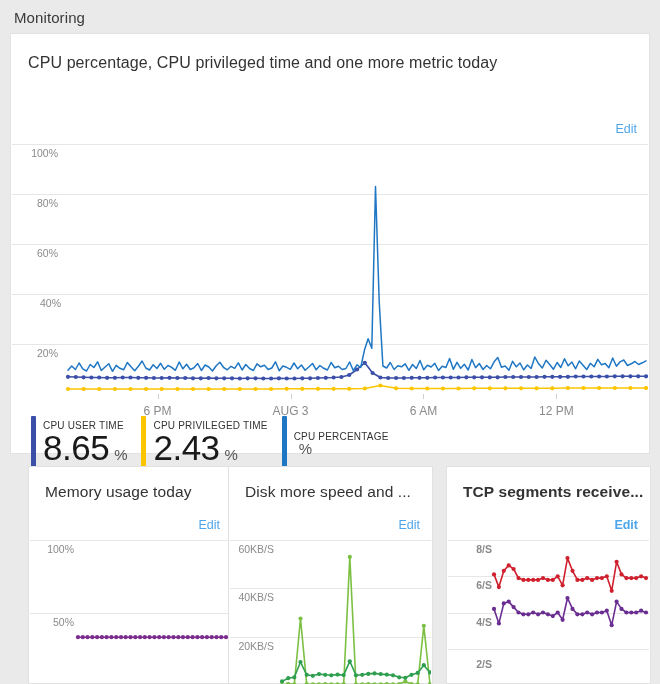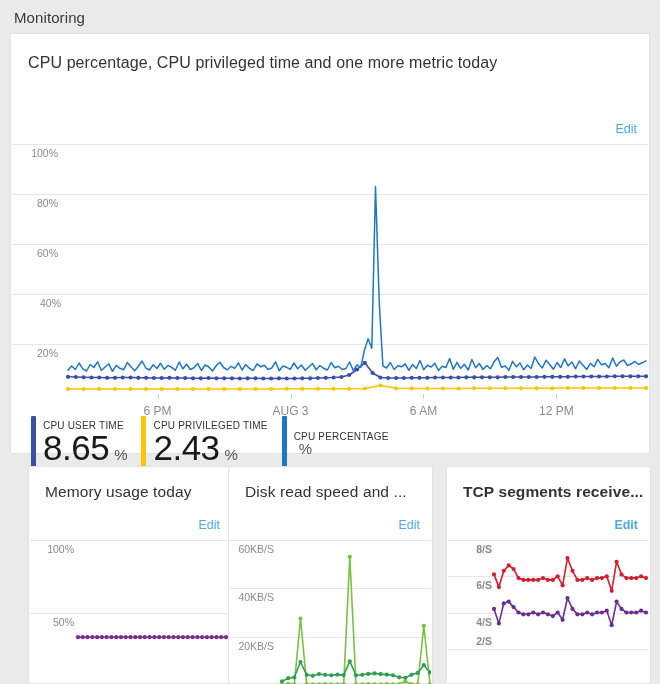--- a/index.html
+++ b/index.html
@@ -303,21 +303,21 @@
         <circle cx="176.9" cy="97.2" r="2.1" fill="#7b2d8e"></circle>
         <circle cx="181.7" cy="97.2" r="2.1" fill="#7b2d8e"></circle>
         <circle cx="186.5" cy="97.2" r="2.1" fill="#7b2d8e"></circle>
         <circle cx="191.2" cy="97.2" r="2.1" fill="#7b2d8e"></circle>
         <circle cx="196.0" cy="97.2" r="2.1" fill="#7b2d8e"></circle>
       </svg>
   </div>
 </div>
 
 <div class="tile small-tile" id="tile-disk">
-  <div class="tile-title">Disk read speed and ...</div>
+  <div class="tile-title">Disk more speed and ...</div>
   <div class="edit-link">Edit</div>
   <div class="plot">
     <div class="grid-host">
         <div class="gridline" style="top: 97px;"></div>
         <div class="ytick" style="left: 0px; top: 99.5px;">20KB/S</div>
         <div class="gridline" style="top: 48px;"></div>
         <div class="ytick" style="left: 0px; top: 50.5px;">40KB/S</div>
         <div class="gridline" style="top: 0px;"></div>
         <div class="ytick" style="left: 0px; top: 2.5px;">60KB/S</div>
       </div>
@@ -377,21 +377,21 @@
       </svg>
   </div>
 </div>
 
 <div class="tile small-tile" id="tile-tcp">
   <div class="tile-title">TCP segments receive...</div>
   <div class="edit-link">Edit</div>
   <div class="plot">
     <div class="grid-host">
         <div class="gridline" style="top: 109px;"></div>
-        <div class="ytick" style="left: 0px; top: 95px;">2/S</div>
+        <div class="ytick" style="left: 0px; top: 118px;">2/S</div>
         <div class="gridline" style="top: 73px;"></div>
         <div class="ytick" style="left: 0px; top: 75.5px;">4/S</div>
         <div class="gridline" style="top: 36px;"></div>
         <div class="ytick" style="left: 0px; top: 38.5px;">6/S</div>
         <div class="gridline" style="top: 0px;"></div>
         <div class="ytick" style="left: 0px; top: 2.5px;">8/S</div>
       </div>
     <svg class="series" width="205" height="145">
         <path d="M46.0 34.4 L50.9 47.1 L55.8 30.8 L60.7 25.4 L65.6 29.0 L70.5 38.1 L75.4 39.9 L80.3 39.9 L85.2 39.9 L90.1 39.9 L95.0 38.1 L99.9 39.9 L104.8 39.9 L109.7 36.3 L114.6 45.3 L119.5 18.1 L124.5 30.8 L129.4 39.9 L134.3 39.9 L139.2 38.1 L144.1 39.9 L149.0 38.1 L153.9 38.1 L158.8 36.3 L163.7 50.8 L168.6 21.8 L173.5 34.4 L178.4 38.1 L183.3 38.1 L188.2 38.1 L193.1 36.3 L198.0 38.1" fill="none" stroke="#d0202e" stroke-width="1.6" stroke-linejoin="round" stroke-linecap="round"></path>
         <circle cx="46.0" cy="34.4" r="2.1" fill="#d0202e"></circle>

